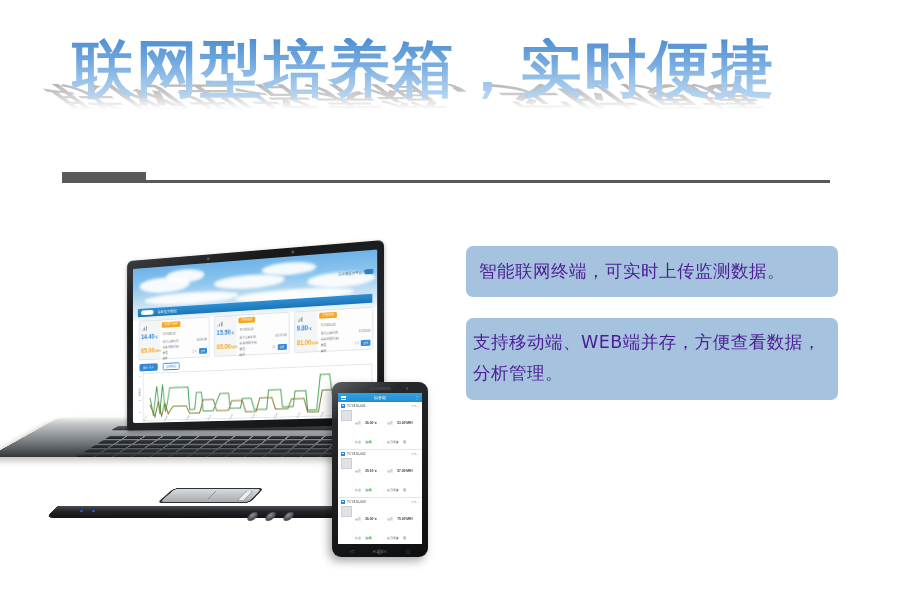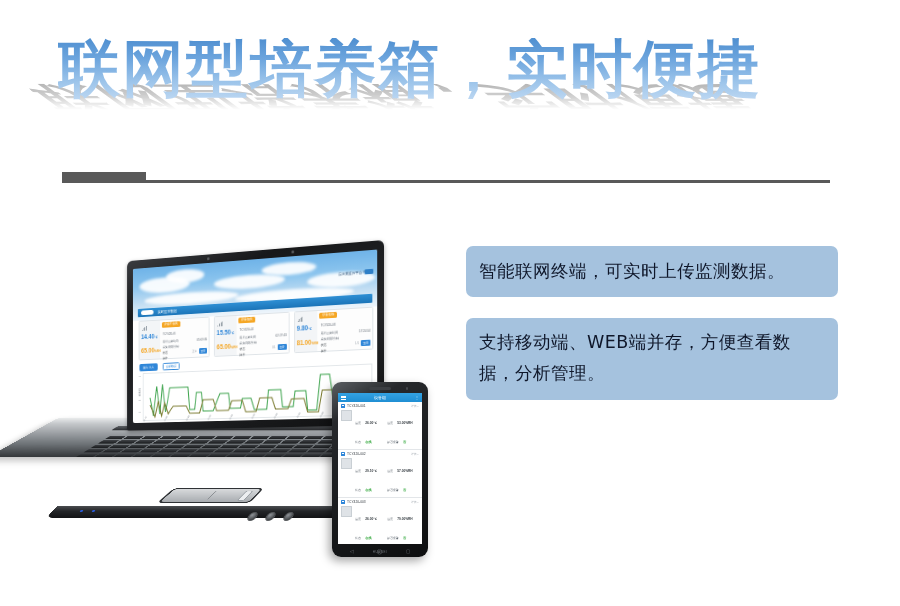--- a/index.html
+++ b/index.html
@@ -3,21 +3,21 @@
 <meta charset="utf-8">
 <style>
   html,body{margin:0;padding:0;}
   body{
     width:900px;height:606px;background:#ffffff;overflow:hidden;position:relative;
     font-family:"Liberation Sans","DejaVu Sans",sans-serif;
   }
   .page{position:absolute;left:0;top:0;width:900px;height:606px;overflow:hidden;}
 
   
-  .title-wrap{position:absolute;left:58px;top:38px;width:760px;height:120px;}
+  .title-wrap{position:absolute;left:72px;top:38px;width:760px;height:120px;}
   .title-main{
     font-size:62px;font-weight:bold;letter-spacing:2px;line-height:1.0;
     font-family:"DejaVu Sans","Liberation Sans",sans-serif;
     background:linear-gradient(180deg,#4f8fd0 0%,#6ea6de 35%,#9cc4ea 70%,#bcd7f2 100%);
     -webkit-background-clip:text;background-clip:text;color:transparent;
     -webkit-text-fill-color:transparent;white-space:nowrap;
   }
   .title-reflect{
     position:absolute;left:2px;top:74px;
     font-size:62px;font-weight:bold;letter-spacing:2px;line-height:1.0;
@@ -30,26 +30,26 @@
   }
 
   
   .divider{position:absolute;left:62px;top:172px;width:768px;height:12px;}
   .divider .thick{position:absolute;left:0;top:0;width:84px;height:11px;background:#595959;}
   .divider .thin{position:absolute;left:84px;top:8px;width:684px;height:3px;background:#595959;}
 
   
   .blocks{position:absolute;left:466px;top:246px;width:372px;}
   .blk{
-    background:#a5c2de;border-radius:7px;color:#0f172a;
+    background:#a5c2de;border-radius:7px;color:#4c1d95;
     font-size:17.5px;line-height:31px;letter-spacing:.5px;
     padding:10px 13px;margin-bottom:21px;
     font-family:"DejaVu Sans","Liberation Sans",sans-serif;
   }
-  .blk.two{padding:9px 13px 11px;}
+  .blk.two{padding:9px 7px 11px;}
 
   
   .laptop{position:absolute;left:58px;top:240px;width:360px;height:300px;}
 
   .lid{
     position:absolute;left:38px;top:0;width:288px;height:185px;
     background:linear-gradient(160deg,#3a3c40 0%,#17181a 22%,#232427 60%,#0e0f10 100%);
     border-radius:6px 6px 2px 2px;
     transform:perspective(700px) rotateY(-13deg) skewY(-1.2deg);
     transform-origin:right bottom;

